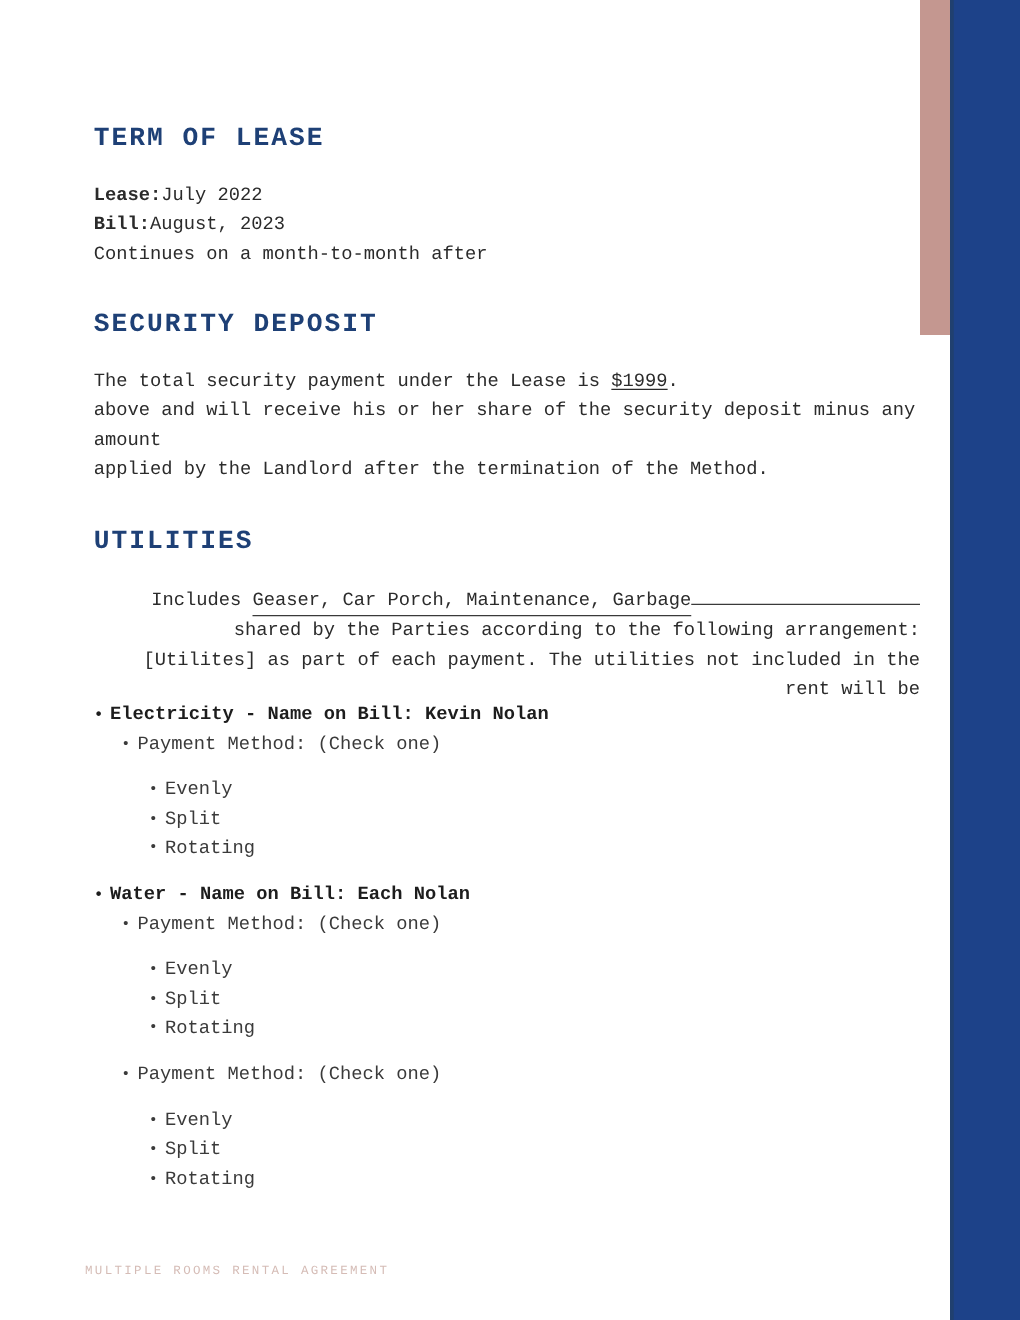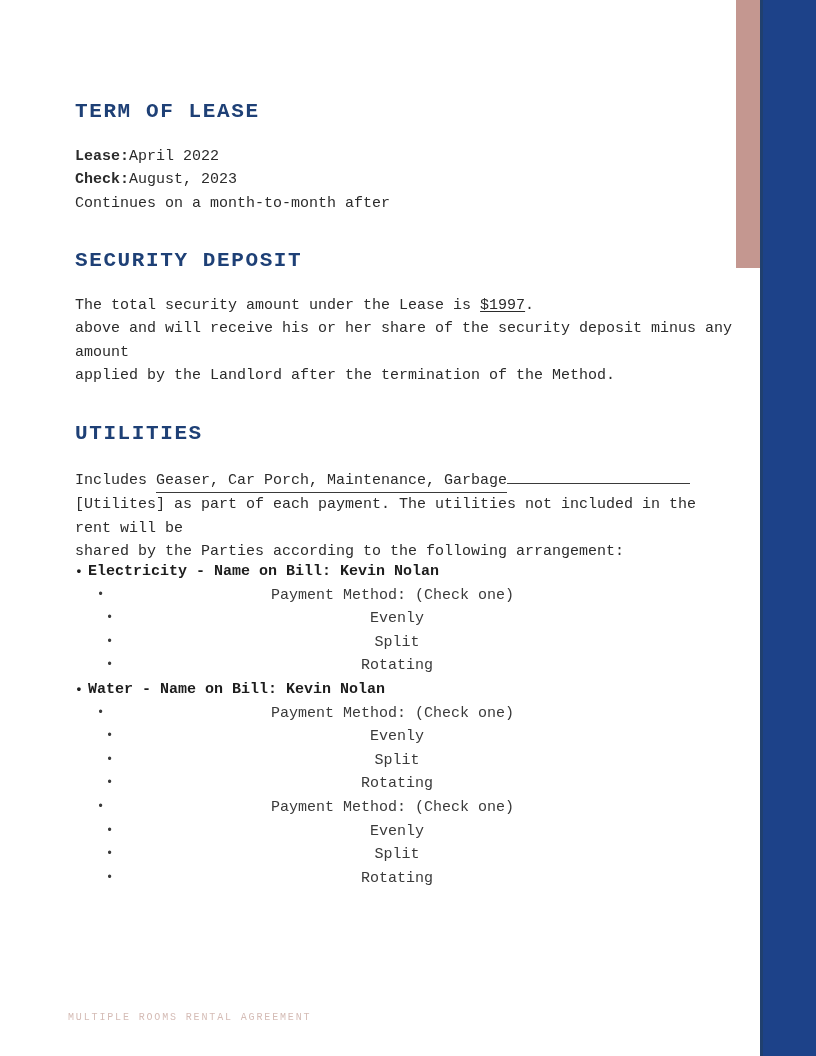--- a/index.html
+++ b/index.html
@@ -125,32 +125,31 @@
     list-style: none;
     font-weight: 400;
   }
   ul.lvl2 > li.item2 {
     position: relative;
     padding-left: 22px;
     font-size: 15px;
     line-height: 23.6px;
     font-weight: 400;
     color: #3a3a3a;
-    text-align: center;
   }
   ul.lvl2 > li.item2 > .row::before {
     content: "\2022";
     position: absolute;
     left: 9px;
     font-size: 12px;
     line-height: 23.6px;
     color: #3a3a3a;
   }
   ul.lvl3 {
-    margin: 0;
+    margin: 13px;
     padding: 0;
     list-style: none;
   }
   ul.lvl3 > li.item3 {
     position: relative;
     padding-left: 9px;
     font-size: 15px;
     line-height: 23.6px;
     font-weight: 400;
     color: #3a3a3a;
@@ -187,64 +186,64 @@
   <div class="bar-blue"></div>
   <div class="bar-blue-edge"></div>
 
   <div class="content">
 
     <div class="section" style="top:99px;">
       <h2 class="heading">TERM OF LEASE</h2>
     </div>
 
     <div class="section" style="top:145px;">
-      <p class="para"><span class="lbl">Lease:</span><span>April   2022</span></p>
-      <p class="para"><span class="lbl">Check:</span><span>August, 2023</span></p>
+      <p class="para"><span class="lbl">Lease:</span><span>July   2022</span></p>
+      <p class="para"><span class="lbl">Bill:</span><span>August, 2023</span></p>
       <p class="para">Continues on a month-to-month after</p>
     </div>
 
     <div class="section" style="top:248px;">
       <h2 class="heading">SECURITY DEPOSIT</h2>
     </div>
 
     <div class="section" style="top:294px;">
-      <p class="para"><span>The total security amount under the Lease is </span><span class="ul-fill">$1997</span><span>.</span></p>
+      <p class="para"><span>The total security payment under the Lease is </span><span class="ul-fill">$1999</span><span>.</span></p>
       <p class="para">above and will receive his or her share of the security deposit minus any amount</p>
       <p class="para">applied by the Landlord after the termination of the Method.</p>
     </div>
 
     <div class="section" style="top:421px;">
       <h2 class="heading">UTILITIES</h2>
     </div>
 
-    <div class="section" style="top:467px;">
+    <div class="section" style="top:467px;text-align:right;">
       <p class="para"><span>Includes </span><span class="fill-text">Geaser, Car Porch, Maintenance, Garbage</span><span class="fill-line" style="width:183px;height:16px;"></span></p>
+      <p class="para">shared by the Parties according to the following arrangement:</p>
       <p class="para">[Utilites] as part of each payment. The utilities not included in the rent will be</p>
-      <p class="para">shared by the Parties according to the following arrangement:</p>
     </div>
 
     <div class="section" style="top:560px;width:600px;">
       <ul class="lvl1">
 
         <li class="item1">
           <div class="row">Electricity - Name on Bill: Kevin Nolan</div>
           <ul class="lvl2">
             <li class="item2">
               <div class="row">Payment Method: (Check one)</div>
               <ul class="lvl3">
                 <li class="item3">Evenly</li>
                 <li class="item3">Split</li>
                 <li class="item3">Rotating</li>
               </ul>
             </li>
           </ul>
         </li>
 
         <li class="item1">
-          <div class="row">Water - Name on Bill: Kevin Nolan</div>
+          <div class="row">Water - Name on Bill: Each Nolan</div>
           <ul class="lvl2">
             <li class="item2">
               <div class="row">Payment Method: (Check one)</div>
               <ul class="lvl3">
                 <li class="item3">Evenly</li>
                 <li class="item3">Split</li>
                 <li class="item3">Rotating</li>
               </ul>
             </li>
           </ul>

